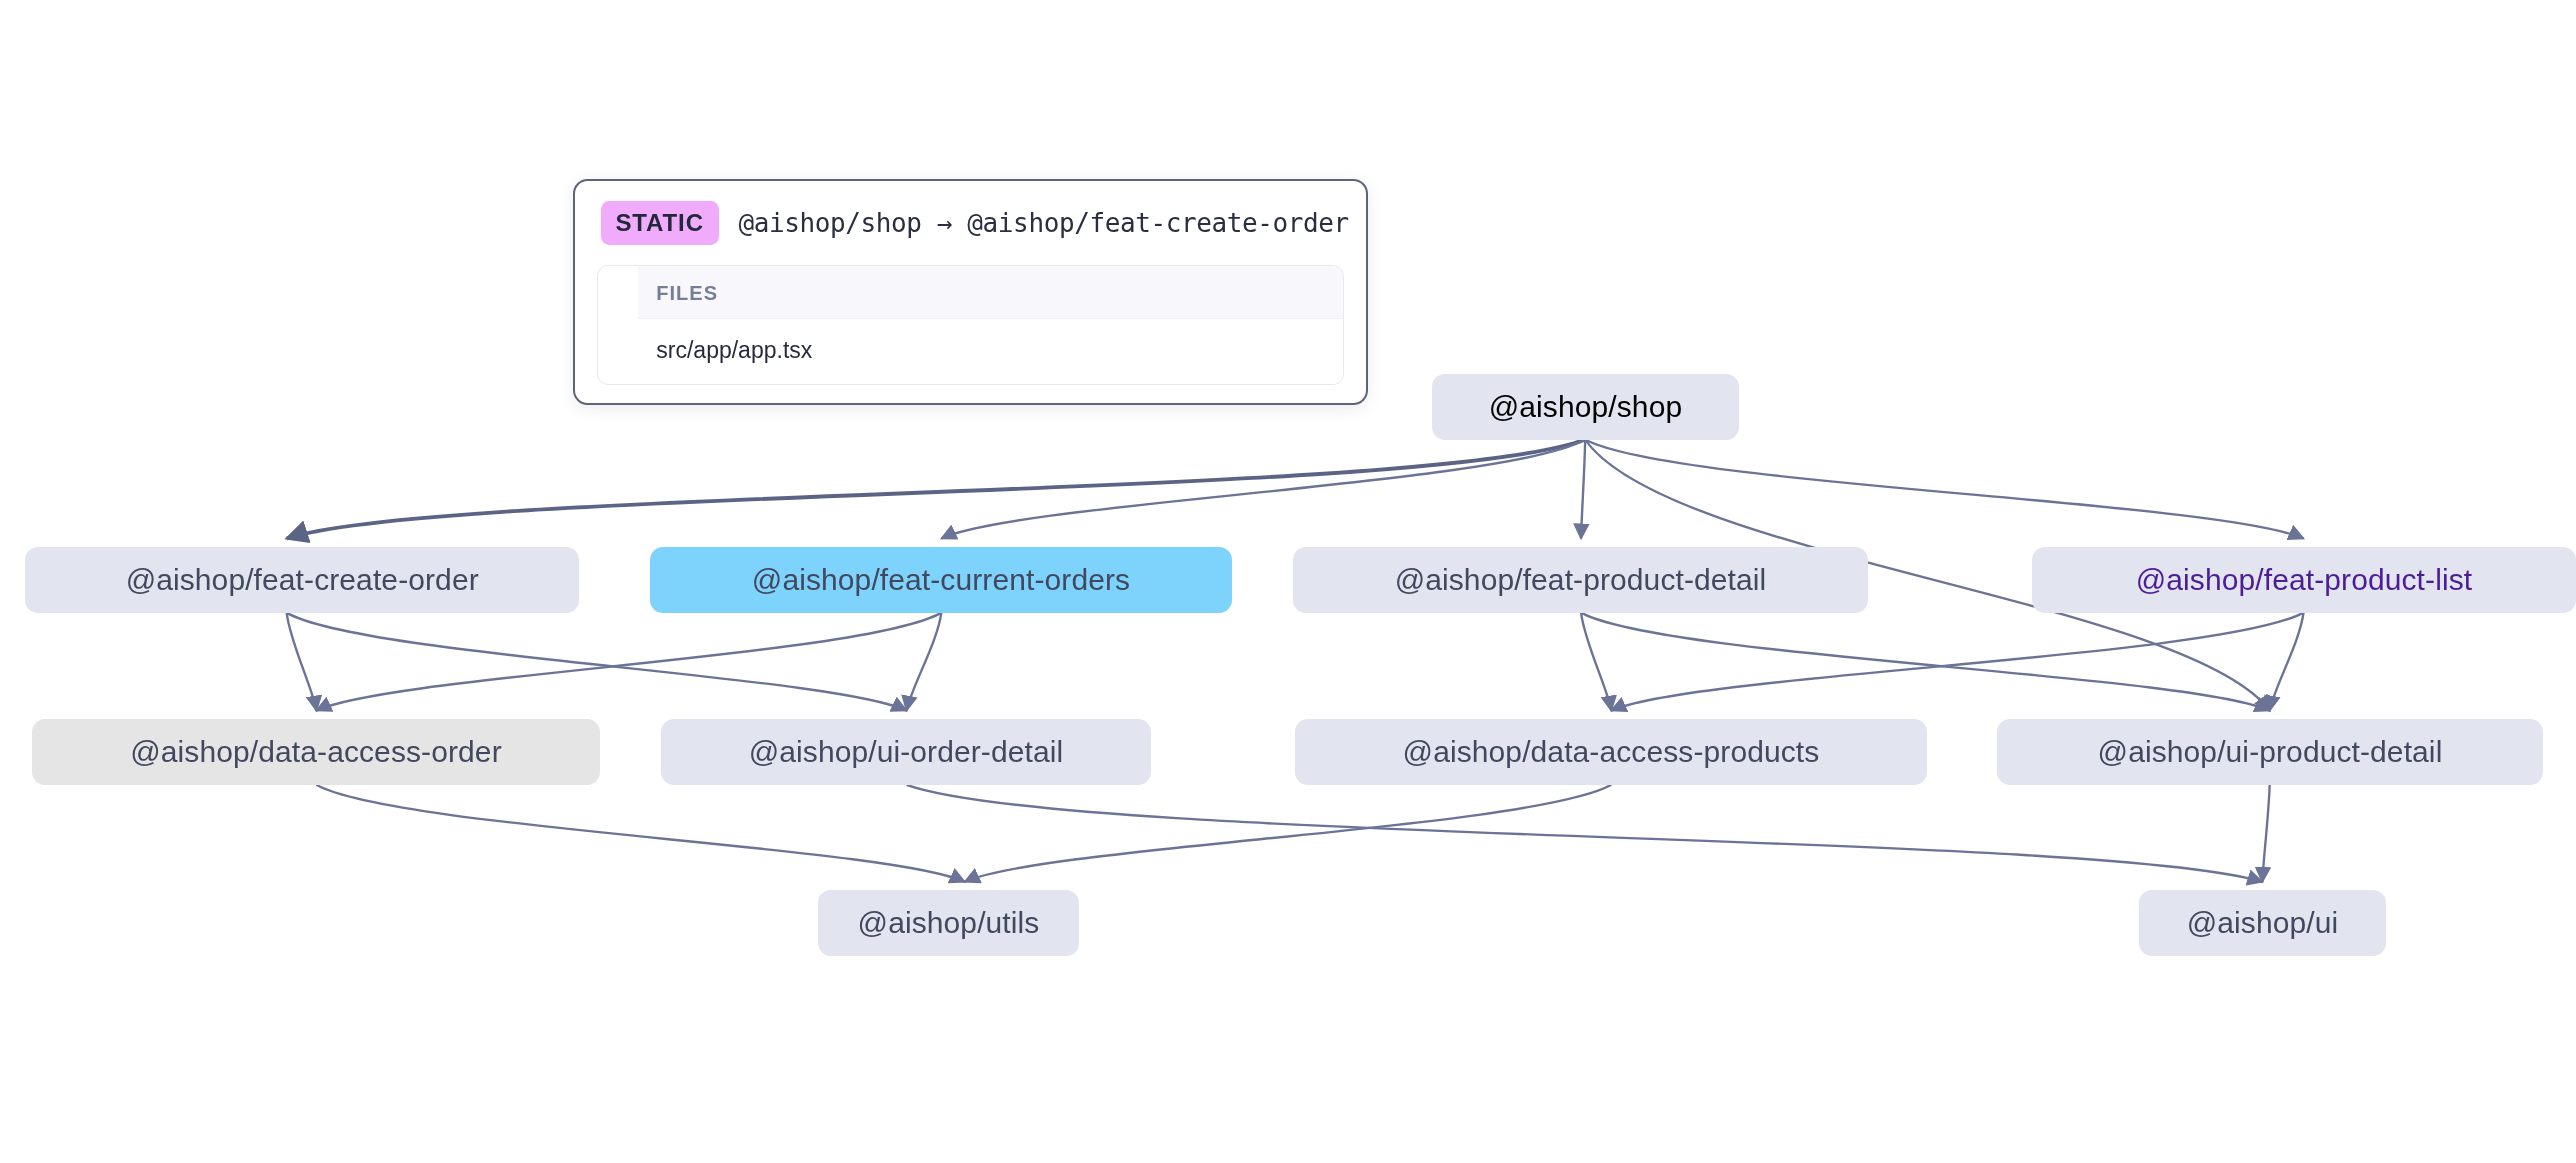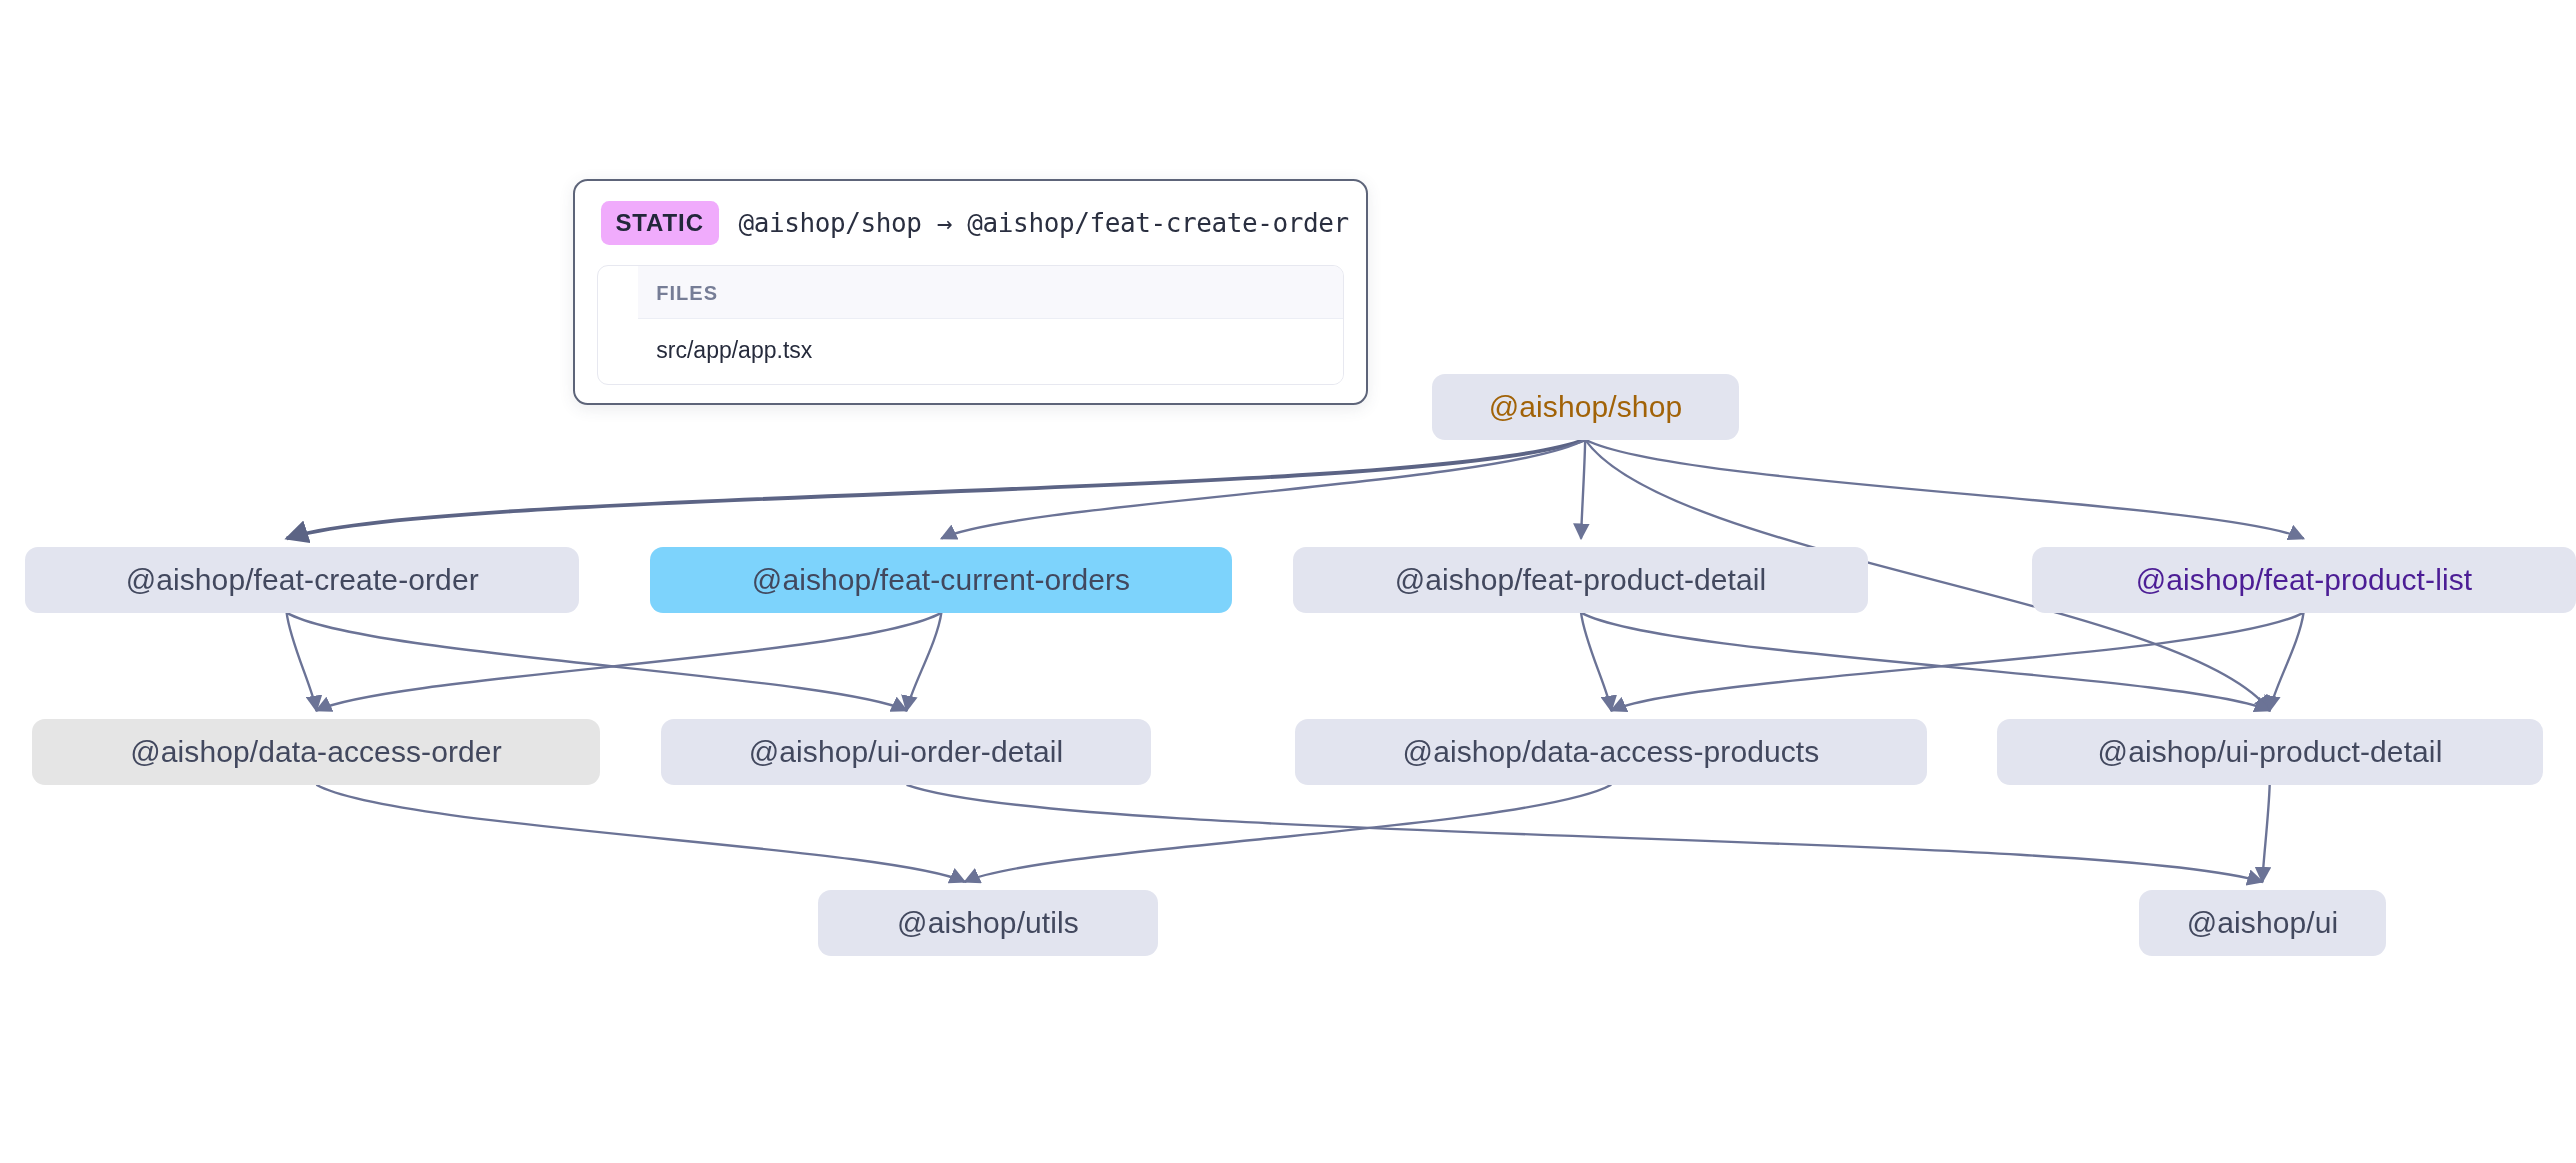--- a/index.html
+++ b/index.html
@@ -139,21 +139,21 @@
       <path d="M 2515 669 C 2424.28 718.3446153846154, 1849.72 735.6553846153846, 1759 776" class="edge-path" marker-end="url(#arrow)"></path>
       <path d="M 2515 669 C 2510.56 702.3053846153846, 2482.44 751.6946153846154, 2478 776" class="edge-path" marker-end="url(#arrow)"></path>
       <path d="M 345 857 C 429.96 904.8576923076923, 968.04 924.1423076923077, 1053 963" class="edge-path" marker-end="url(#arrow)"></path>
       <path d="M 1759 857 C 1674.28 904.8134615384615, 1137.72 924.1865384615385, 1053 963" class="edge-path" marker-end="url(#arrow)"></path>
       <path d="M 989.5 857 C 1167.16 920.25, 2292.34 908.75, 2470 963" class="edge-path" marker-end="url(#arrow)"></path>
       <path d="M 2478 857 C 2477.04 889.376923076923, 2470.96 939.623076923077, 2470 963" class="edge-path" marker-end="url(#arrow)"></path>
     </g>
 </svg>
 
 <div id="node-layer">
-    <div class="node" style="left: 1432px; top: 374px; width: 307px; height: 66px; background: rgb(226, 228, 239); color: #a16207;">
+    <div class="node" style="left: 1432px; top: 374px; width: 307px; height: 66px; background: rgb(226, 228, 239); color: #000000;">
       <span>@aishop/shop</span>
     </div>
     <div class="node" style="left: 9.2px; top: 547px; width: 554px; height: 66px; background: rgb(226, 228, 239); color: rgb(66, 72, 94); margin-left: 16px;">
       <span>@aishop/feat-create-order</span>
     </div>
     <div class="node" style="left: 650px; top: 547px; width: 582px; height: 66px; background: #7dd3fc; color: rgb(66, 72, 94);">
       <span>@aishop/feat-current-orders</span>
     </div>
     <div class="node" style="left: 1293px; top: 547px; width: 575px; height: 66px; background: rgb(226, 228, 239); color: rgb(66, 72, 94);">
       <span>@aishop/feat-product-detail</span>
@@ -166,21 +166,21 @@
     </div>
     <div class="node" style="left: 661px; top: 719px; width: 490px; height: 66px; background: rgb(226, 228, 239); color: rgb(66, 72, 94);">
       <span>@aishop/ui-order-detail</span>
     </div>
     <div class="node" style="left: 1295px; top: 719px; width: 632px; height: 66px; background: rgb(226, 228, 239); color: rgb(66, 72, 94);">
       <span>@aishop/data-access-products</span>
     </div>
     <div class="node" style="left: 1997px; top: 719px; width: 546px; height: 66px; background: rgb(226, 228, 239); color: rgb(66, 72, 94);">
       <span>@aishop/ui-product-detail</span>
     </div>
-    <div class="node" style="left: 818px; top: 890px; width: 340px; height: 66px; background: rgb(226, 228, 239); color: rgb(66, 72, 94);">
+    <div class="node" style="left: 818px; top: 890px; width: 261px; height: 66px; background: rgb(226, 228, 239); color: rgb(66, 72, 94);">
       <span>@aishop/utils</span>
     </div>
     <div class="node" style="left: 2139px; top: 890px; width: 247px; height: 66px; background: rgb(226, 228, 239); color: rgb(66, 72, 94);">
       <span>@aishop/ui</span>
     </div>
   </div>
 
 <div id="edge-detail-card" style="left:573px; top:179px; width:795px;">
   <div class="card-header">
     <span class="badge-static">STATIC</span>

